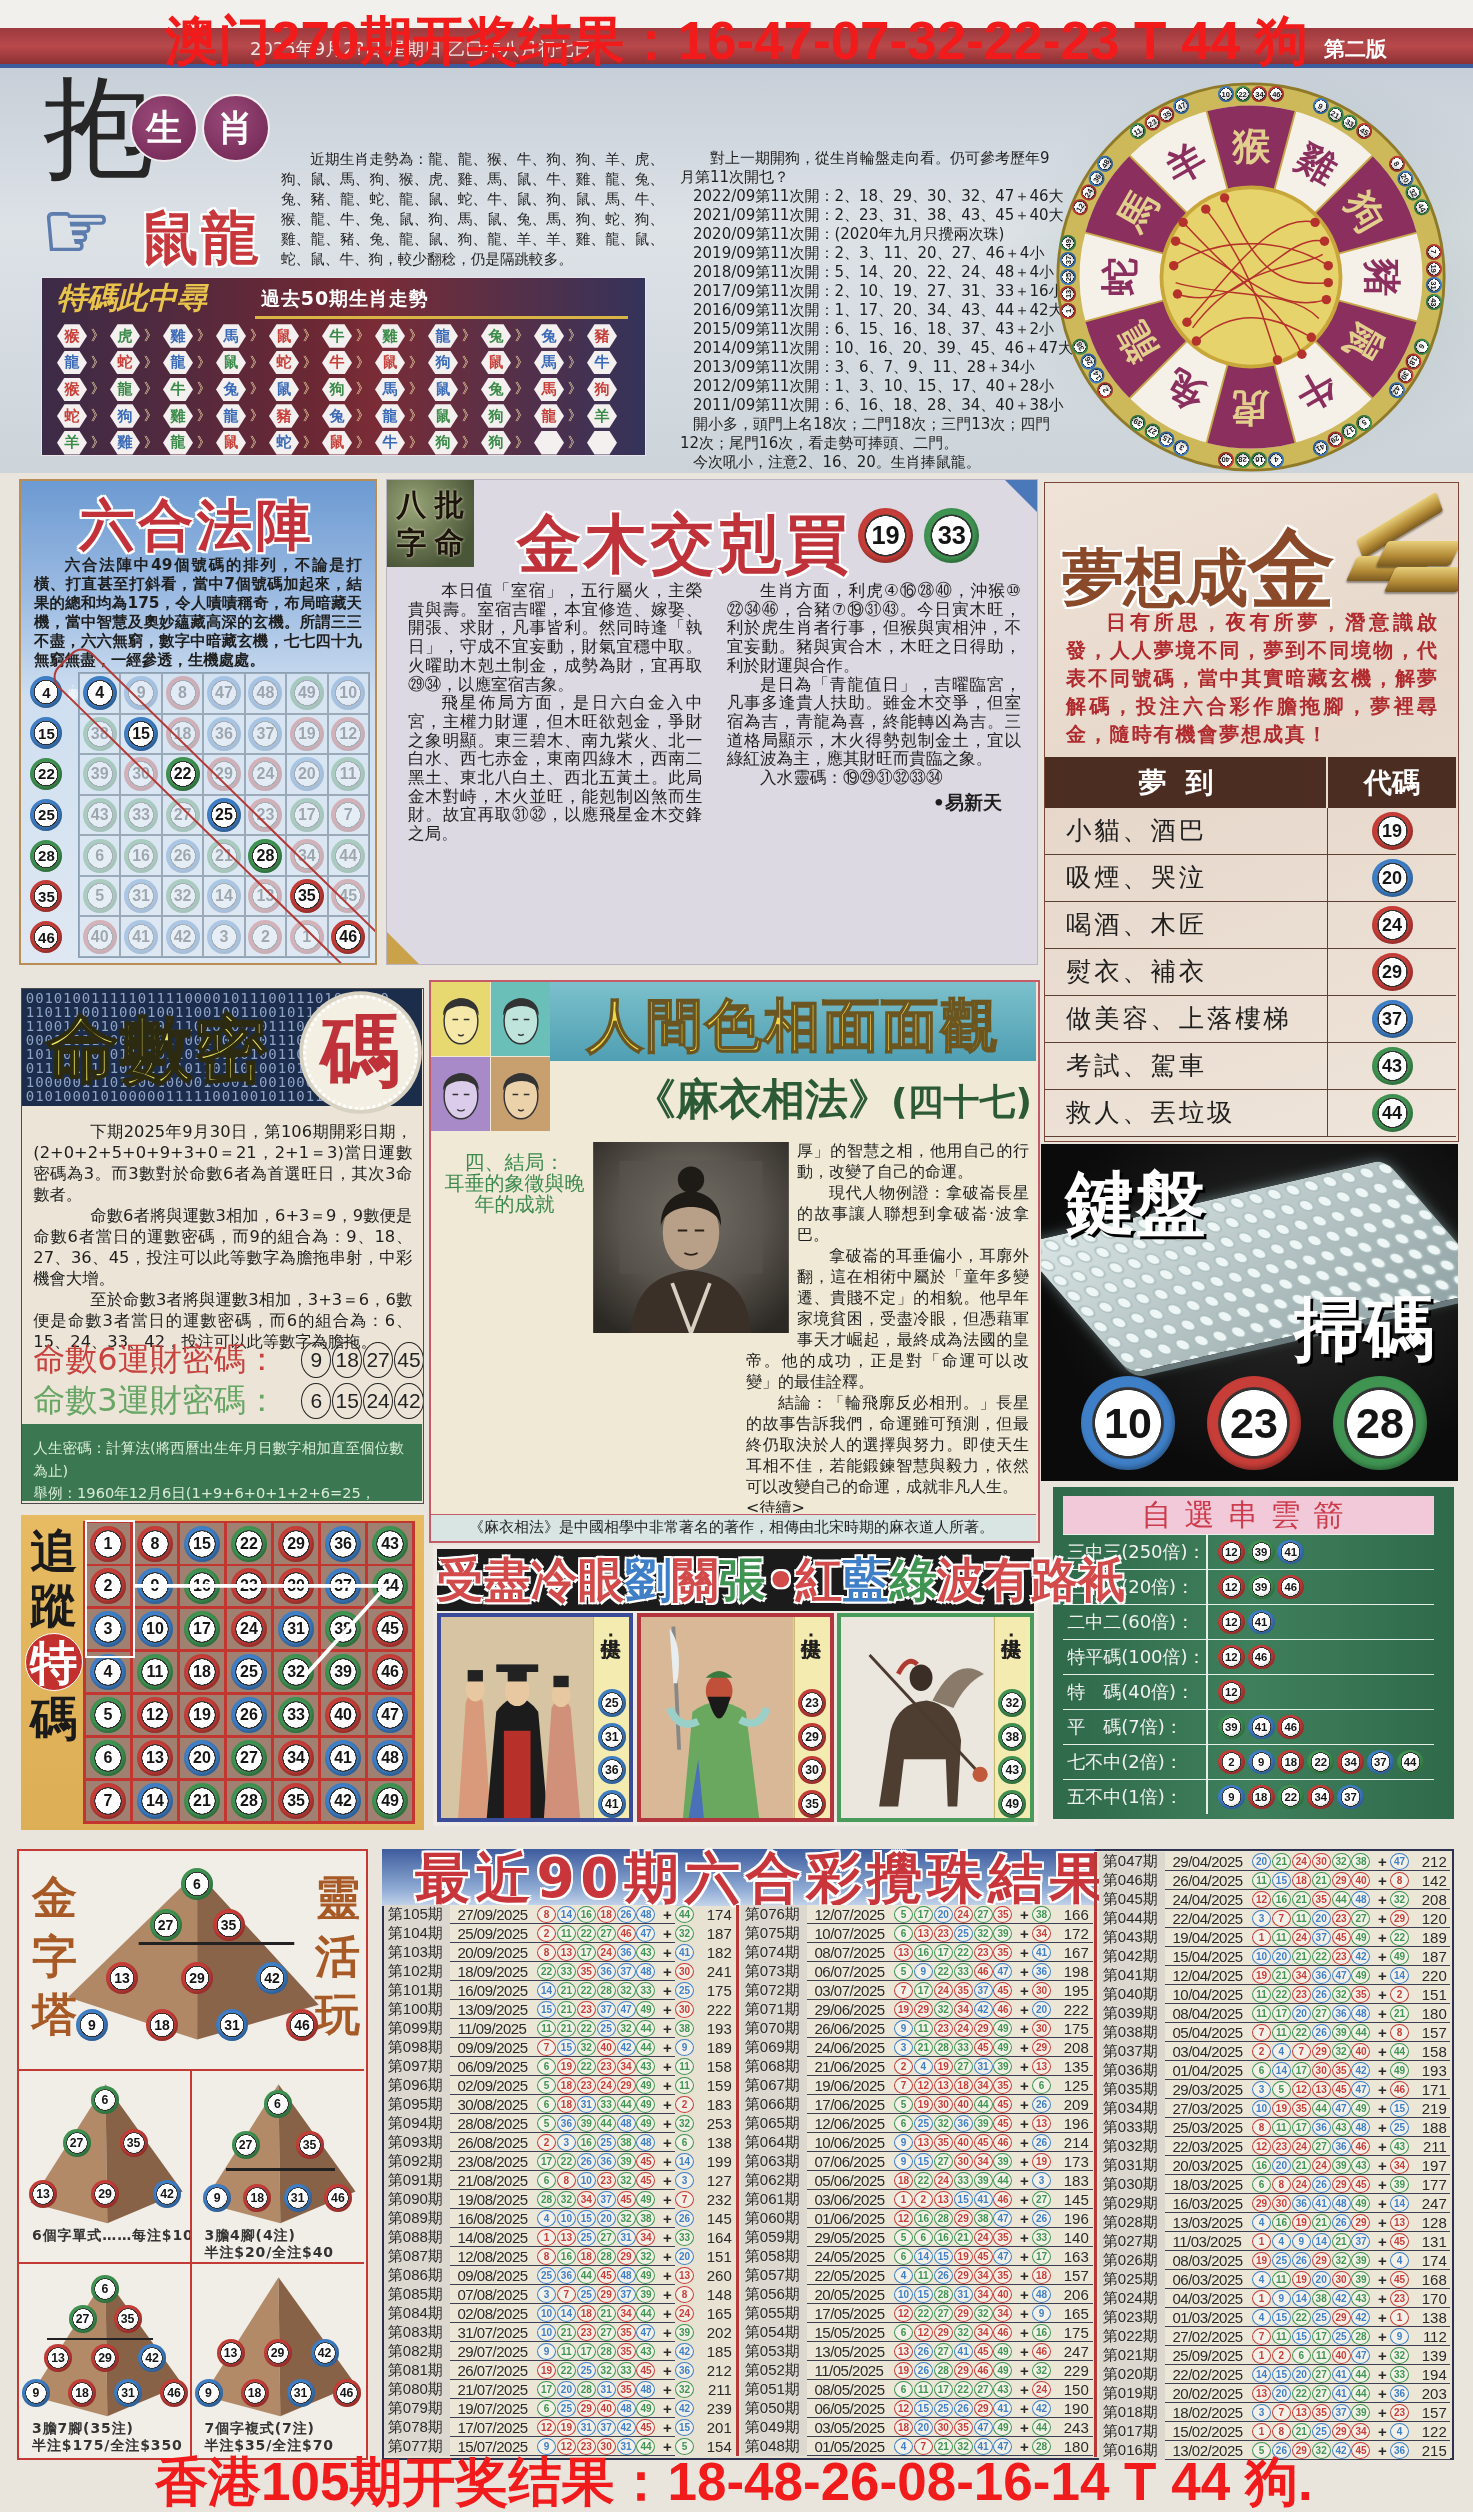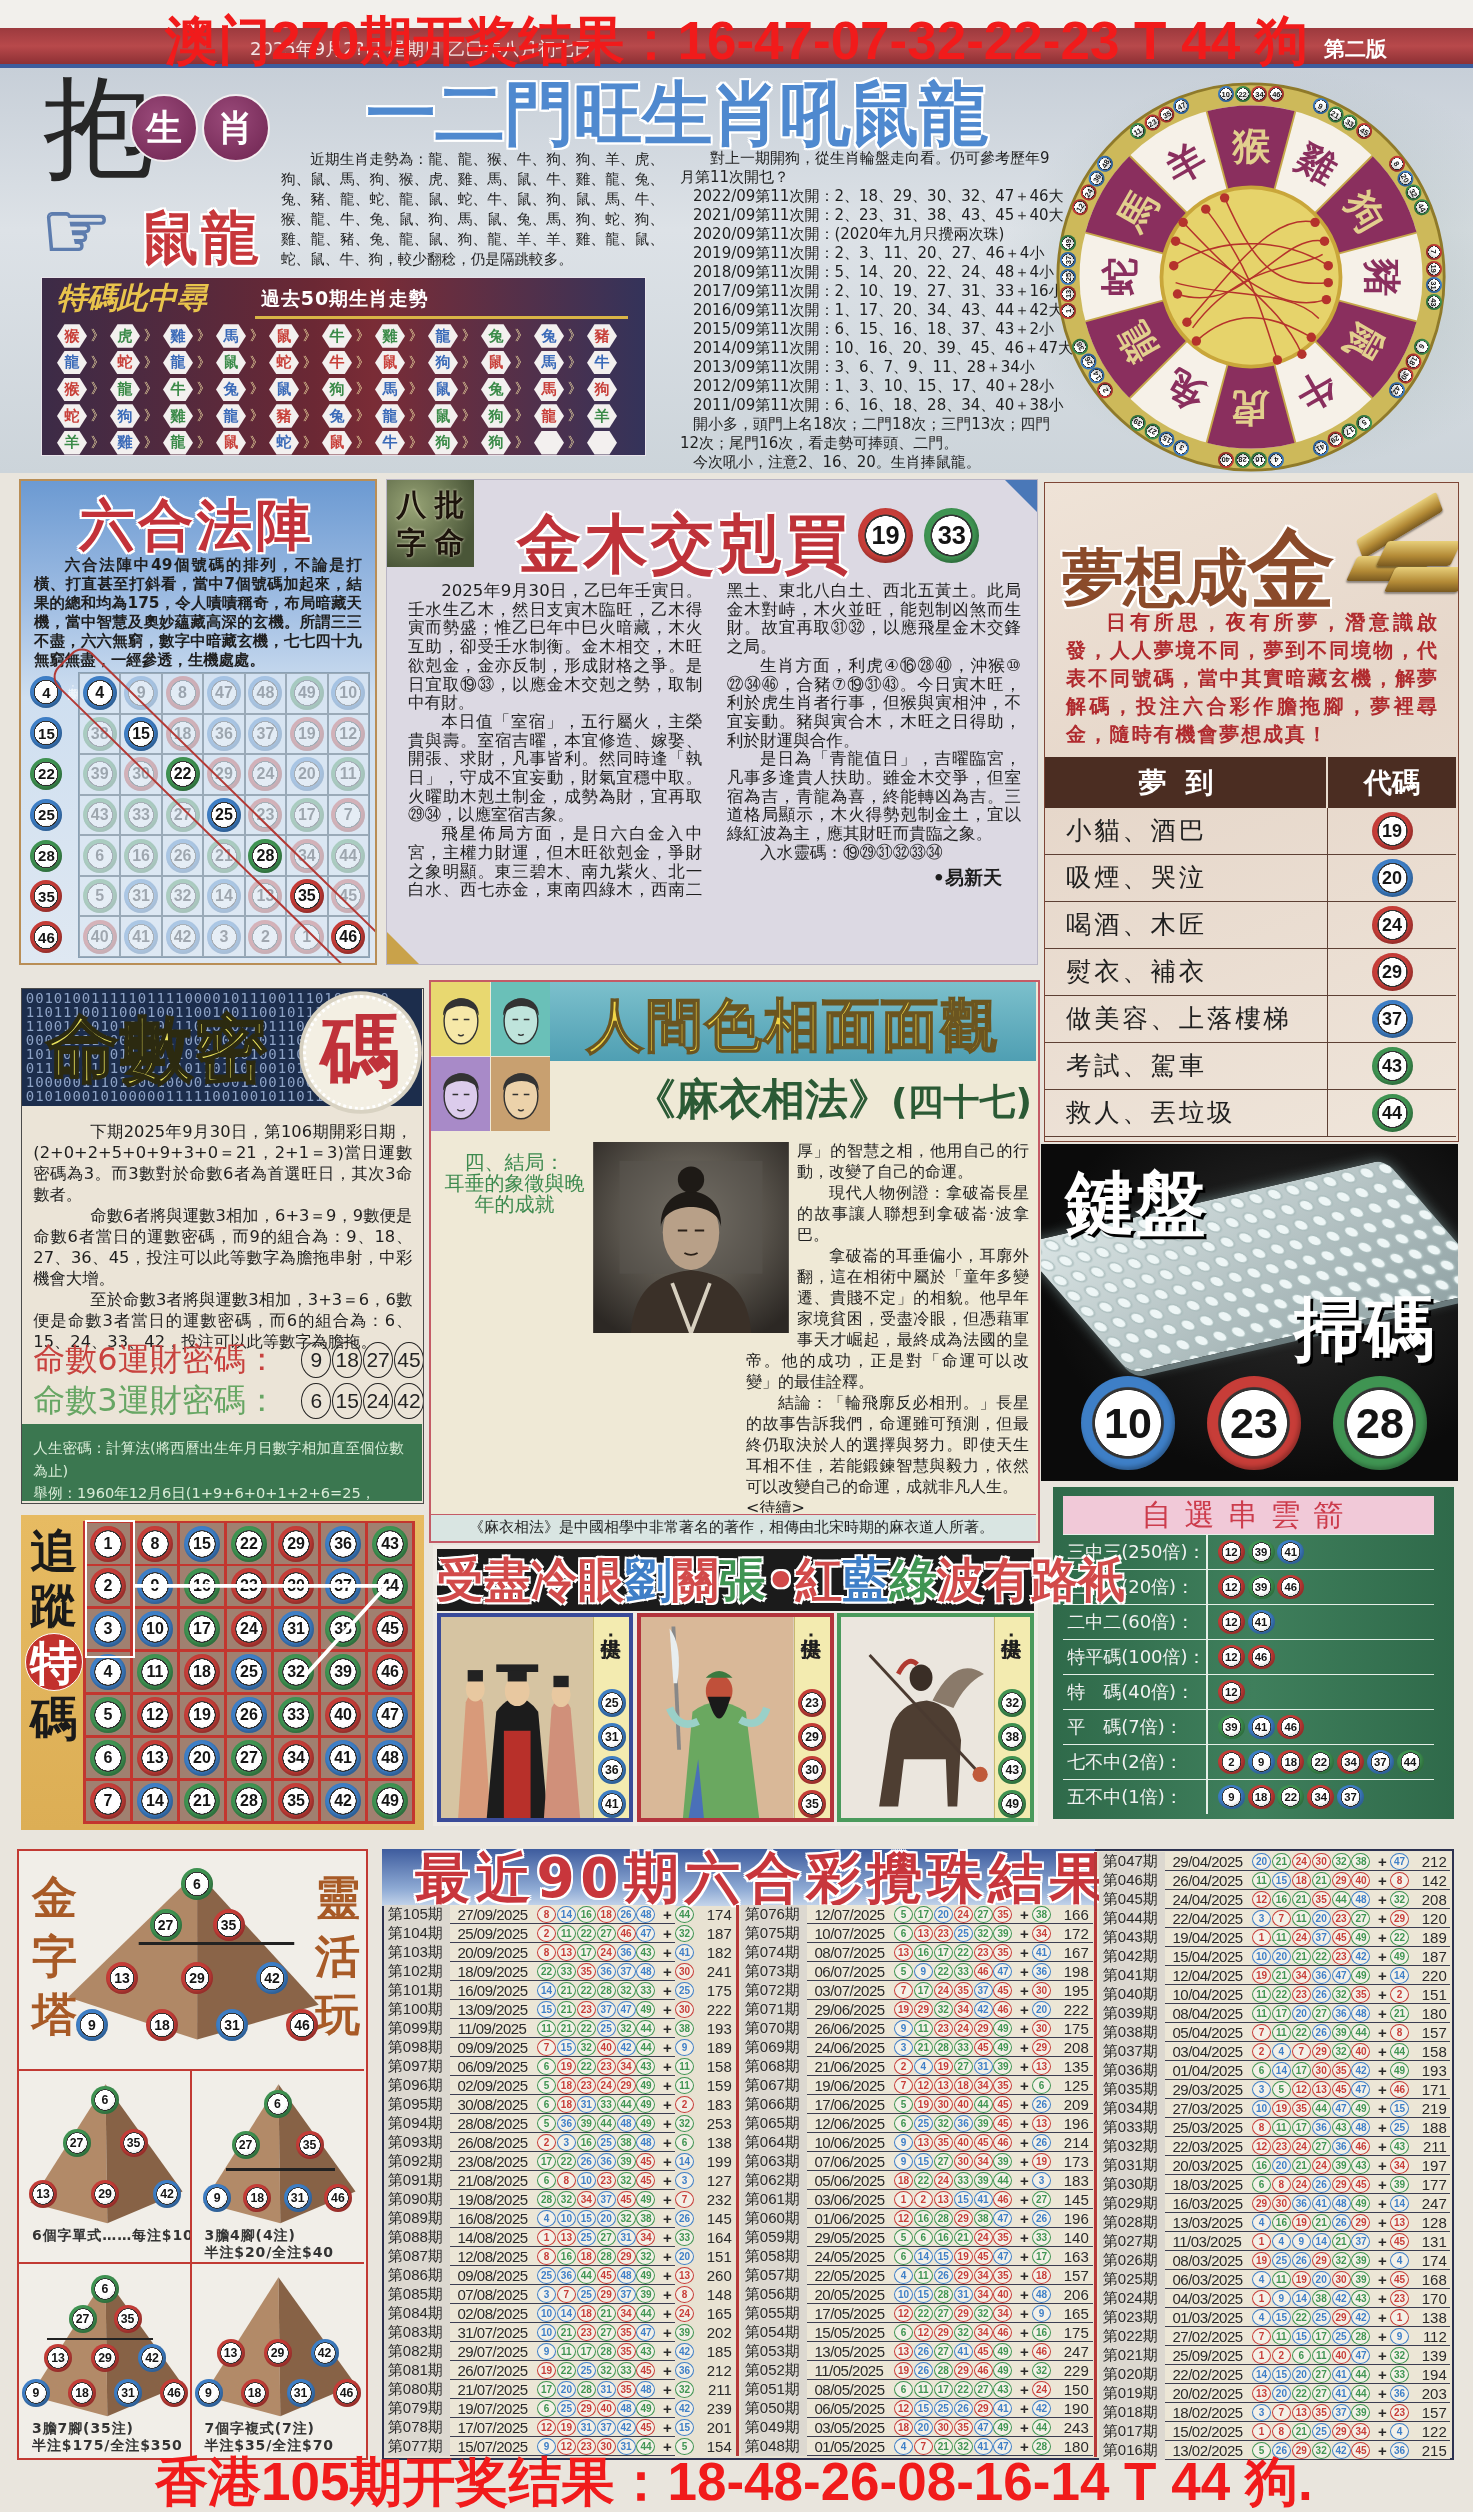--- a/index.html
+++ b/index.html
@@ -242,21 +242,20 @@
 <div class="a hdr-edition">第二版</div>
 <div class="a hdr-headline">澳门270期开奖结果：16-47-07-32-22-23 T 44 狗</div>
 
 <section class="a top">
   <div class="a top-glow"></div>
   <div class="a logo-char">抱</div>
   <div class="a logo-badges">
       <div class="logo-badge">生</div>
       <div class="logo-badge">肖</div>
     </div>
-  <h1 class="a top-title stroke-w">一二門旺生肖吼鼠龍</h1>
   <div class="a hand-icon">☞</div>
   <div class="a pick stroke-w">鼠龍</div>
   <p class="a intro">近期生肖走勢為：龍、龍、猴、牛、狗、狗、羊、虎、狗、鼠、馬、狗、猴、虎、雞、馬、鼠、牛、雞、龍、兔、兔、豬、龍、蛇、龍、鼠、蛇、牛、鼠、狗、鼠、馬、牛、猴、龍、牛、兔、鼠、狗、馬、鼠、兔、馬、狗、蛇、狗、雞、龍、豬、兔、龍、鼠、狗、龍、羊、羊、雞、龍、鼠、蛇、鼠、牛、狗，較少翻稔，仍是隔跳較多。</p>
   <div class="a trend">
     <div class="a trend-title">特碼此中尋</div>
     <div class="a trend-sub">過去50期生肖走勢</div>
     <div class="a trend-rule"></div>
     <div class="a trend-grid">
         <div class="trend-row">
           <span class="zc">
@@ -862,21 +861,20 @@
       <span>批</span>
       <span>命</span>
     </div>
   <h2 class="a bz-title stroke-w">金木交剋買</h2>
   <div class="a bz-balls">
       <span class="ball c-red">19</span>
       <span class="ball c-green">33</span>
     </div>
   <div class="a bz-text">
     <div>
-        <p>2025年9月30日，乙巳年壬寅日。壬水生乙木，然日支寅木臨旺，乙木得寅而勢盛；惟乙巳年中巳火暗藏，木火互助，卻受壬水制衡。金木相交，木旺欲剋金，金亦反制，形成財格之爭。是日宜取⑲㉝，以應金木交剋之勢，取制中有財。</p>
         <p>本日值「室宿」，五行屬火，主榮貴與壽。室宿吉曜，本宜修造、嫁娶、開張、求財，凡事皆利。然同時逢「執日」，守成不宜妄動，財氣宜穩中取。火曜助木剋土制金，成勢為財，宜再取㉙㉞，以應室宿吉象。</p>
         <p>飛星佈局方面，是日六白金入中宮，主權力財運，但木旺欲剋金，爭財之象明顯。東三碧木、南九紫火、北一白水、西七赤金，東南四綠木，西南二黑土、東北八白土、西北五黃土。此局金木對峙，木火並旺，能剋制凶煞而生財。故宜再取㉛㉜，以應飛星金木交鋒之局。</p>
         <p>生肖方面，利虎④⑯㉘㊵，沖猴⑩㉒㉞㊻，合豬⑦⑲㉛㊸。今日寅木旺，利於虎生肖者行事，但猴與寅相沖，不宜妄動。豬與寅合木，木旺之日得助，利於財運與合作。</p>
         <p>是日為「青龍值日」，吉曜臨宮，凡事多逢貴人扶助。雖金木交爭，但室宿為吉，青龍為喜，終能轉凶為吉。三道格局顯示，木火得勢剋制金土，宜以綠紅波為主，應其財旺而貴臨之象。</p>
       </div>
     <p class="bz-lucky">入水靈碼：⑲㉙㉛㉜㉝㉞</p>
     <p class="bz-author">•易新天</p>
   </div>
 </section>
 

